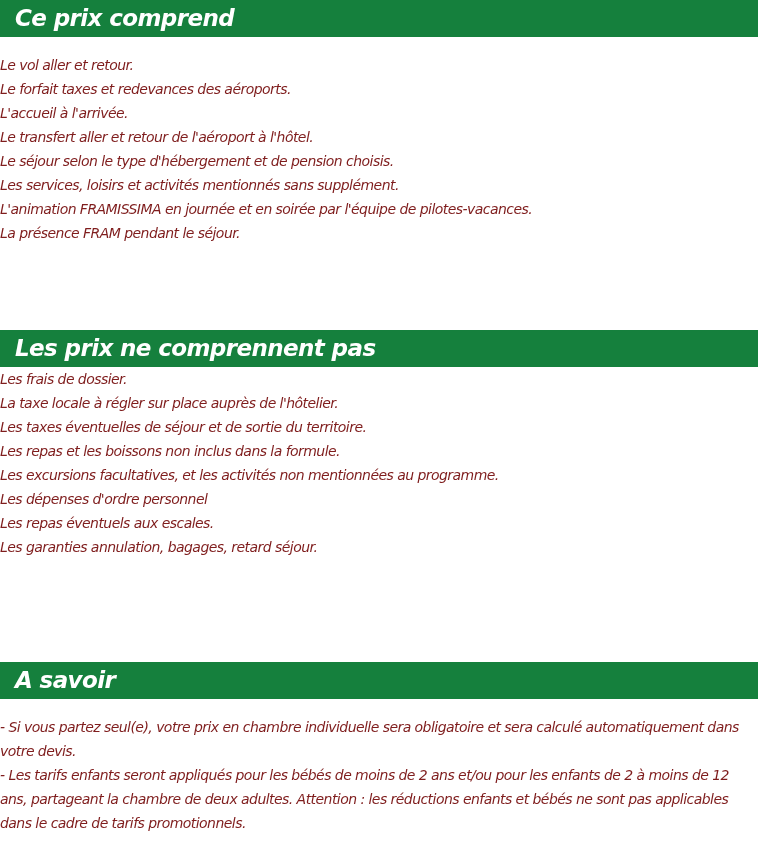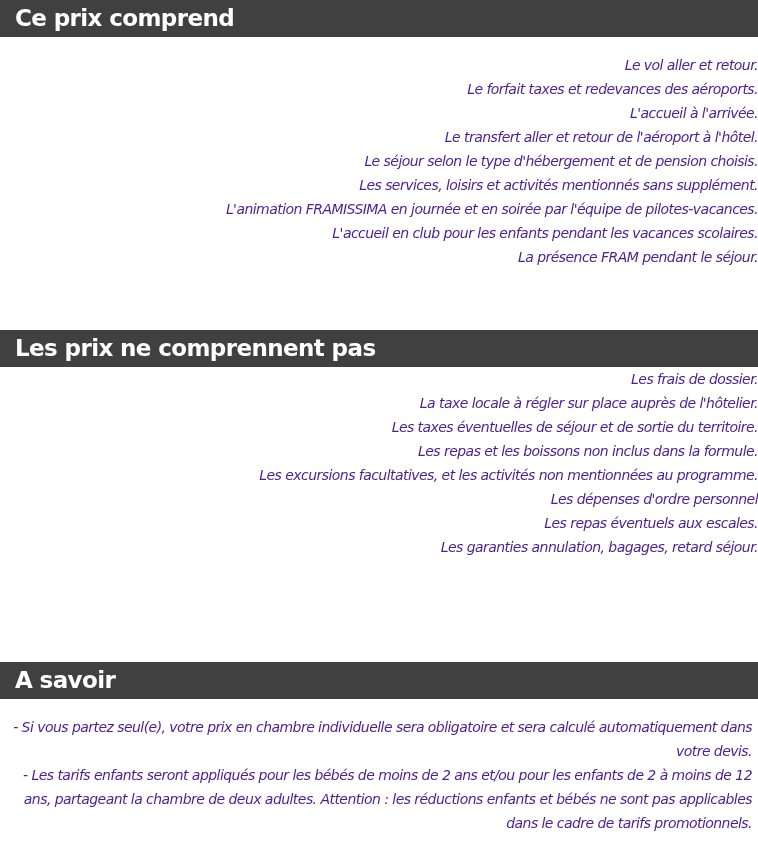--- a/index.html
+++ b/index.html
@@ -9,44 +9,44 @@
     }
     body {
       width: 758px;
       height: 851px;
       overflow: hidden;
       font-family: "DejaVu Sans", "Liberation Sans", sans-serif;
     }
     .section { position: absolute; left: 0; width: 758px; }
     .section-header {
       height: 37px;
-      background: #404040;
+      background: #15803d;
       color: #ffffff;
+      font-style: italic;
       font-weight: bold;
       font-size: 23px;
       line-height: 37px;
       padding-left: 15px;
       box-sizing: border-box;
       letter-spacing: -0.6px;
       white-space: nowrap;
     }
     .section-body {
       margin: 0;
       padding: 0;
       list-style: none;
     }
     .section-body li, .section-body p {
       margin: 0;
       font-style: italic;
       font-size: 14px;
       line-height: 24px;
-      color: #4c1d95;
+      color: #7f1d1d;
       letter-spacing: -0.55px;
       white-space: nowrap;
-      text-align: right;
     }
     .section-body p.wrap { white-space: normal; width: 752px; }
     #s1 { top: 0; }
     #s1 .section-body { margin-top: 16px; }
     #s2 { top: 330px; }
     #s2 .section-body { margin-top: 0; }
     #s3 { top: 662px; }
     #s3 .section-body { margin-top: 16px; }
   </style>
 </head>
@@ -55,21 +55,20 @@
 <div class="section" id="s1">
   <div class="section-header">Ce prix comprend</div>
   <ul class="section-body">
     <li>Le vol aller et retour.</li>
     <li>Le forfait taxes et redevances des aéroports.</li>
     <li>L'accueil à l'arrivée.</li>
     <li>Le transfert aller et retour de l'aéroport à l'hôtel.</li>
     <li>Le séjour selon le type d'hébergement et de pension choisis.</li>
     <li>Les services, loisirs et activités mentionnés sans supplément.</li>
     <li>L'animation FRAMISSIMA en journée et en soirée par l'équipe de pilotes-vacances.</li>
-    <li>L'accueil en club pour les enfants pendant les vacances scolaires.</li>
     <li>La présence FRAM pendant le séjour.</li>
   </ul>
 </div>
 
 <div class="section" id="s2">
   <div class="section-header">Les prix ne comprennent pas</div>
   <ul class="section-body">
     <li>Les frais de dossier.</li>
     <li>La taxe locale à régler sur place auprès de l'hôtelier.</li>
     <li>Les taxes éventuelles de séjour et de sortie du territoire.</li>

